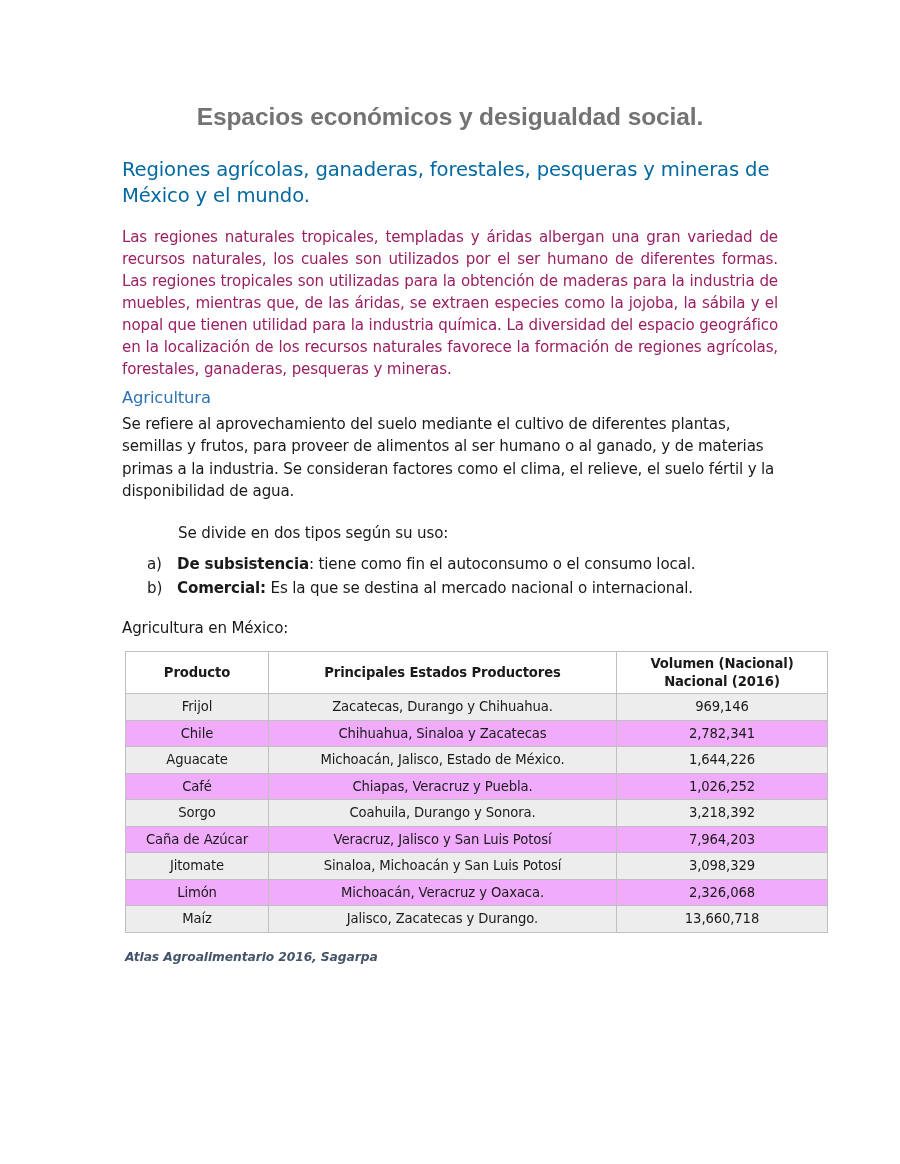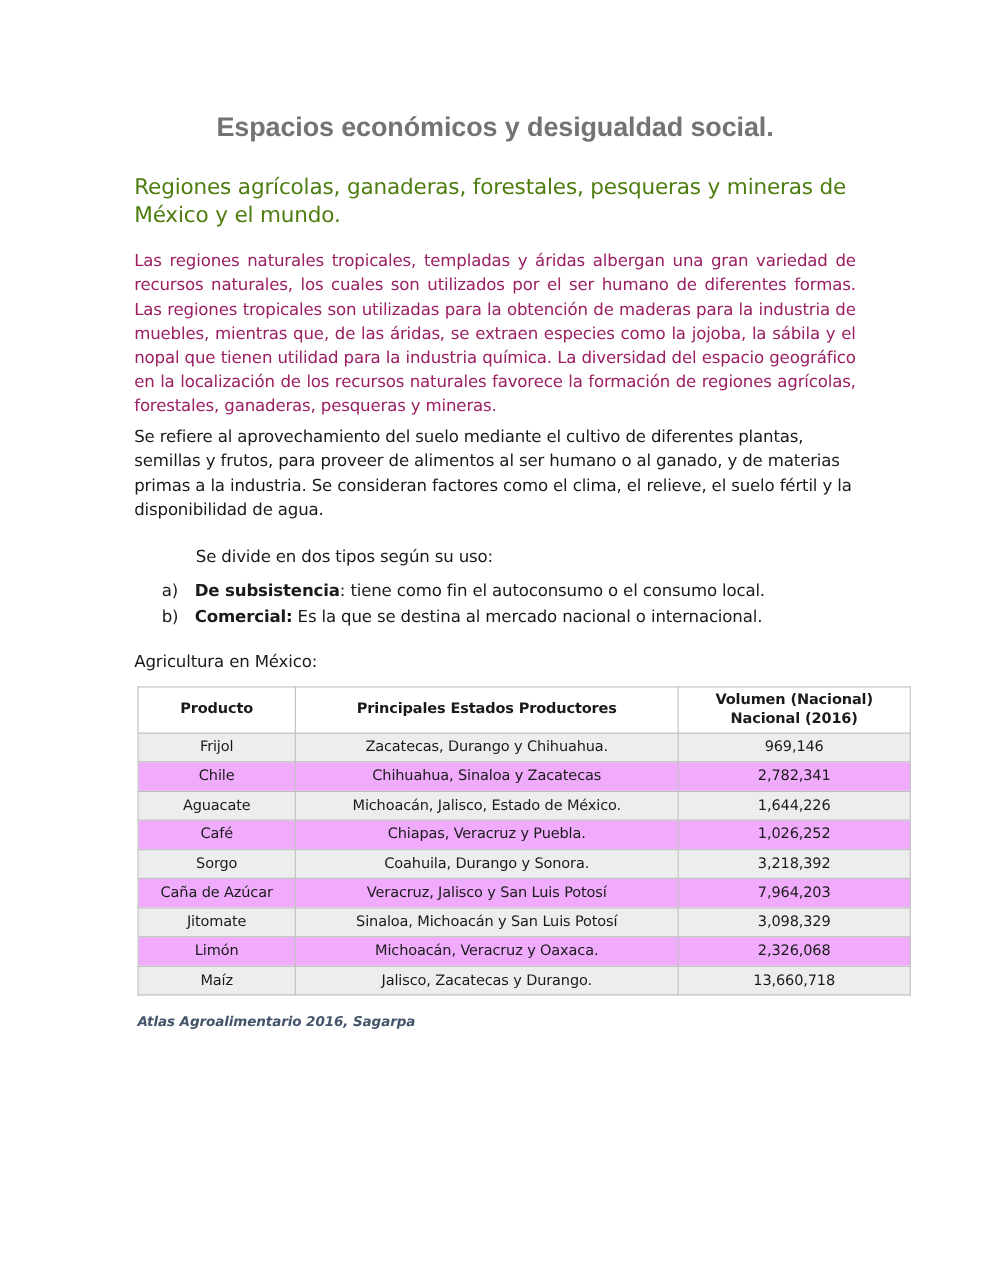--- a/index.html
+++ b/index.html
@@ -52,21 +52,21 @@
     font-family: "Liberation Sans", "DejaVu Sans", sans-serif;
     letter-spacing: -0.05px;
   }
 
   
   .heading-1 {
     margin: 0;
     padding-top: 26px;
     font-size: 19.6px;
     font-weight: normal;
-    color: #4d7c0f;
+    color: #0369a1;
     line-height: 1.30;
     letter-spacing: -0.15px;
     font-family: "DejaVu Sans", "Liberation Sans", sans-serif;
   }
 
   
   .purple-para {
     margin: 0;
     padding-top: 19px;
     font-size: 15.1px;
@@ -202,20 +202,21 @@
 
 <div class="page">
 
   <h1 class="doc-title">Espacios económicos y desigualdad social.</h1>
 
 
   <h2 class="heading-1">Regiones agrícolas, ganaderas, forestales, pesqueras y mineras de México y el mundo.</h2>
 
   <p class="purple-para">Las regiones naturales tropicales, templadas y áridas albergan una gran variedad de recursos naturales, los cuales son utilizados por el ser humano de diferentes formas. Las regiones tropicales son utilizadas para la obtención de maderas para la industria de muebles, mientras que, de las áridas, se extraen especies como la jojoba, la sábila y el nopal que tienen utilidad para la industria química. La diversidad del espacio geográfico en la localización de los recursos naturales favorece la formación de regiones agrícolas, forestales, ganaderas, pesqueras y mineras.</p>
 
+  <h3 class="heading-2">Agricultura</h3>
 
   <p class="body-para">Se refiere al aprovechamiento del suelo mediante el cultivo de diferentes plantas, semillas y frutos, para proveer de alimentos al ser humano o al ganado, y de materias primas a la industria. Se consideran factores como el clima, el relieve, el suelo fértil y la disponibilidad de agua.</p>
 
   <p class="body-para lead-in">Se divide en dos tipos según su uso:</p>
 
   <ol class="ag-list">
     <li>
       <span class="marker">a)</span>
       <span class="li-body"><b>De subsistencia</b><span>: tiene como fin el autoconsumo o el consumo local.</span></span>
     </li>

